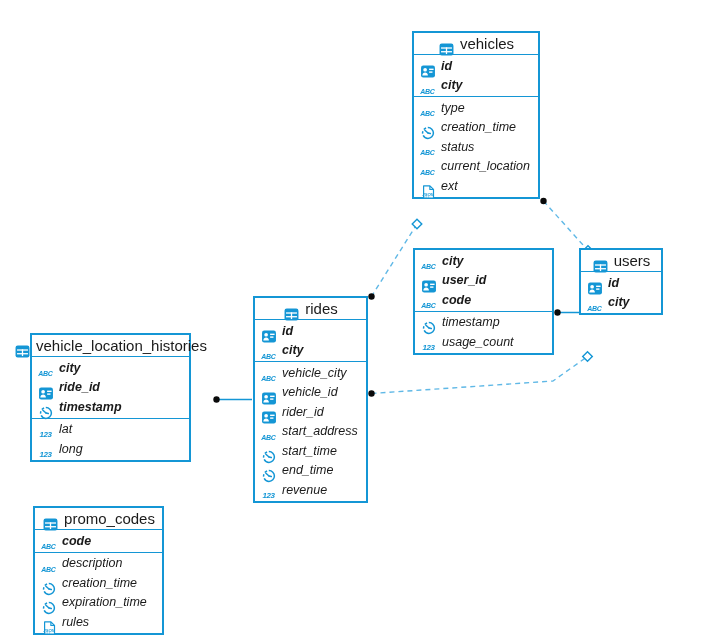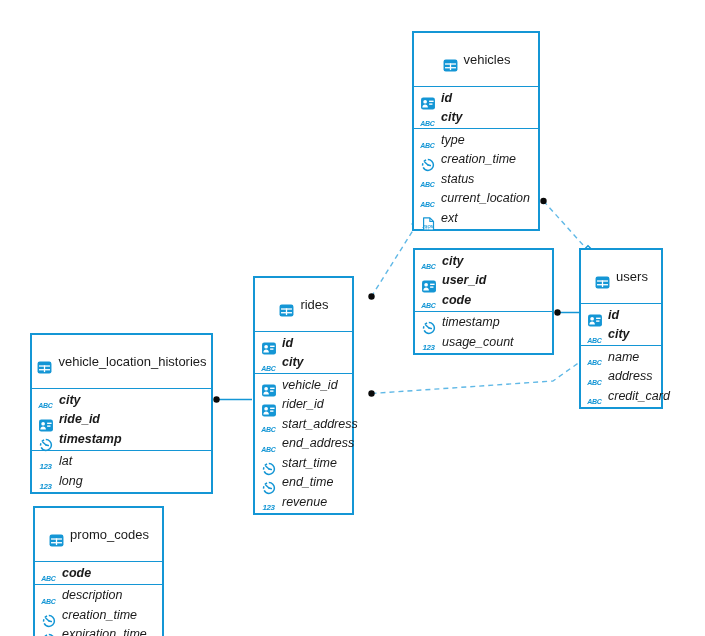--- a/index.html
+++ b/index.html
@@ -1,21 +1,21 @@
 <!DOCTYPE html>
 <html style="--accent: #1496d5;"><head>
 <meta charset="utf-8">
 <style>
   html,body{margin:0;padding:0;background:#ffffff;}
   body{font-family:"Liberation Sans",sans-serif;}
   .canvas{position:relative;width:705px;height:636px;background:#fff;overflow:hidden;}
   .edges{position:absolute;left:0;top:0;width:705px;height:636px;pointer-events:none;}
   .table{position:absolute;background:#fff;border:2px solid var(--accent);box-sizing:border-box;color:#1a1a1a;}
   .table-header{height:21px;display:flex;align-items:center;justify-content:center;gap:5px;
-    border-bottom:1.5px solid var(--accent);font-size:13px;white-space:nowrap;padding:16px 3px;}
+    border-bottom:1.5px solid var(--accent);font-size:15px;white-space:nowrap;padding:0 3px;}
   .section{padding:1px 0;}
   .section.body{border-top:1.5px solid var(--accent);}
   .row{height:19.5px;display:flex;align-items:center;gap:5px;padding:0 5px;font-size:12.5px;white-space:nowrap;font-style:italic;}
   .row.pk .col-name{font-weight:700;}
   .icon{display:inline-flex;align-items:center;justify-content:center;width:17px;min-width:17px;height:14px;color:var(--accent);margin-top:12px;}
   .ticon{font-size:7px;font-weight:700;letter-spacing:-0.3px;color:var(--accent);line-height:1;}
   .nicon{font-size:8px;font-weight:700;letter-spacing:-0.5px;color:var(--accent);line-height:1;}
   .col-name{overflow:visible;}
 </style>
 </head>
@@ -193,42 +193,22 @@
             </span>
             <span class="col-name">id</span>
           </div>
           <div class="row pk">
             <span class="icon">
               <span class="ticon">ABC</span>
             </span>
             <span class="col-name">city</span>
           </div>
         </div>
-        <div class="section body">
-          <div class="row">
-            <span class="icon">
-              <span class="ticon">ABC</span>
-            </span>
-            <span class="col-name">name</span>
-          </div>
-          <div class="row">
-            <span class="icon">
-              <span class="ticon">ABC</span>
-            </span>
-            <span class="col-name">address</span>
-          </div>
-          <div class="row">
-            <span class="icon">
-              <span class="ticon">ABC</span>
-            </span>
-            <span class="col-name">credit_card</span>
-          </div>
-        </div>
-      </div>
-      <div class="table" style="left: 253px; top: 276px; width: 101px;">
+      </div>
+      <div class="table" style="left: 253px; top: 296px; width: 115px;">
         <div class="table-header">
           <span class="icon">
             <svg width="15" height="13" viewBox="0 0 16 14">
               <rect x="0.5" y="0.5" width="15" height="13" rx="2.4" fill="#1496d5"></rect>
               <rect x="2.1" y="4.7" width="11.8" height="1.4" fill="#fff"></rect>
               <rect x="2.1" y="8.7" width="11.8" height="1.4" fill="#fff"></rect>
               <rect x="7.3" y="4.7" width="1.4" height="7.2" fill="#fff"></rect>
             </svg>
           </span>
           <span>rides</span>
@@ -249,20 +229,26 @@
           <div class="row pk">
             <span class="icon">
               <span class="ticon">ABC</span>
             </span>
             <span class="col-name">city</span>
           </div>
         </div>
         <div class="section body">
           <div class="row">
             <span class="icon">
+              <span class="ticon">ABC</span>
+            </span>
+            <span class="col-name">vehicle_city</span>
+          </div>
+          <div class="row">
+            <span class="icon">
               <svg width="16" height="13" viewBox="0 0 16 14">
                 <rect x="0.5" y="0.5" width="15" height="13" rx="2.4" fill="#1496d5"></rect>
                 <circle cx="4.9" cy="5.1" r="2" fill="#fff"></circle>
                 <path d="M1.9 11.4 c0-2.1 1.4-3.3 3-3.3 s3 1.2 3 3.3 z" fill="#fff"></path>
                 <rect x="9.2" y="3.9" width="4.8" height="1.5" fill="#fff"></rect>
                 <rect x="9.2" y="6.9" width="3.6" height="1.5" fill="#fff"></rect>
               </svg>
             </span>
             <span class="col-name">vehicle_id</span>
           </div>
@@ -279,26 +265,20 @@
             <span class="col-name">rider_id</span>
           </div>
           <div class="row">
             <span class="icon">
               <span class="ticon">ABC</span>
             </span>
             <span class="col-name">start_address</span>
           </div>
           <div class="row">
             <span class="icon">
-              <span class="ticon">ABC</span>
-            </span>
-            <span class="col-name">end_address</span>
-          </div>
-          <div class="row">
-            <span class="icon">
               <svg width="14" height="14" viewBox="0 0 14 14">
                 <circle cx="7" cy="7" r="5.4" fill="none" stroke="#1496d5" stroke-width="1.5" stroke-dasharray="22 1.8 2.6 1.8 2.6 1.8" stroke-dashoffset="8"></circle>
                 <path d="M7 7 L3.9 4.2" stroke="#1496d5" stroke-width="1.5" stroke-linecap="round"></path>
                 <path d="M7 7 L9.3 7.6" stroke="#1496d5" stroke-width="1.5" stroke-linecap="round"></path>
               </svg>
             </span>
             <span class="col-name">start_time</span>
           </div>
           <div class="row">
             <span class="icon">
@@ -311,21 +291,21 @@
             <span class="col-name">end_time</span>
           </div>
           <div class="row">
             <span class="icon">
               <span class="nicon">123</span>
             </span>
             <span class="col-name">revenue</span>
           </div>
         </div>
       </div>
-      <div class="table" style="left: 30px; top: 333px; width: 183px;">
+      <div class="table" style="left: 30px; top: 333px; width: 161px;">
         <div class="table-header">
           <span class="icon">
             <svg width="15" height="13" viewBox="0 0 16 14">
               <rect x="0.5" y="0.5" width="15" height="13" rx="2.4" fill="#1496d5"></rect>
               <rect x="2.1" y="4.7" width="11.8" height="1.4" fill="#fff"></rect>
               <rect x="2.1" y="8.7" width="11.8" height="1.4" fill="#fff"></rect>
               <rect x="7.3" y="4.7" width="1.4" height="7.2" fill="#fff"></rect>
             </svg>
           </span>
           <span>vehicle_location_histories</span>

